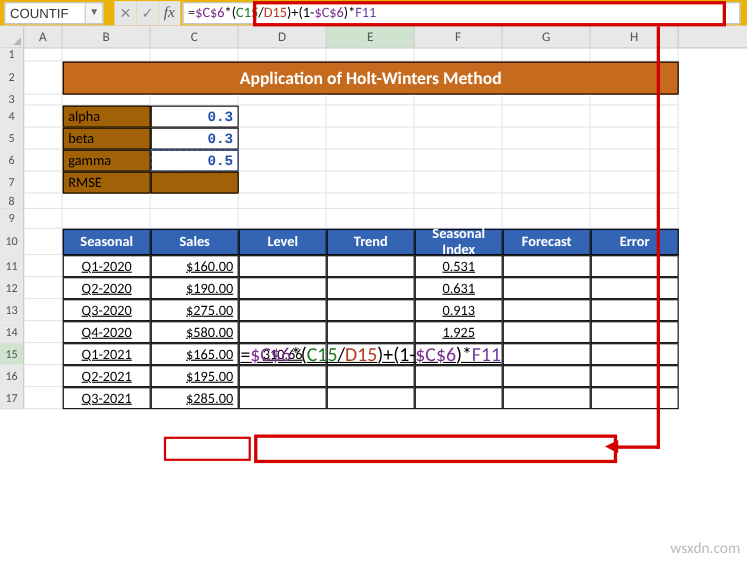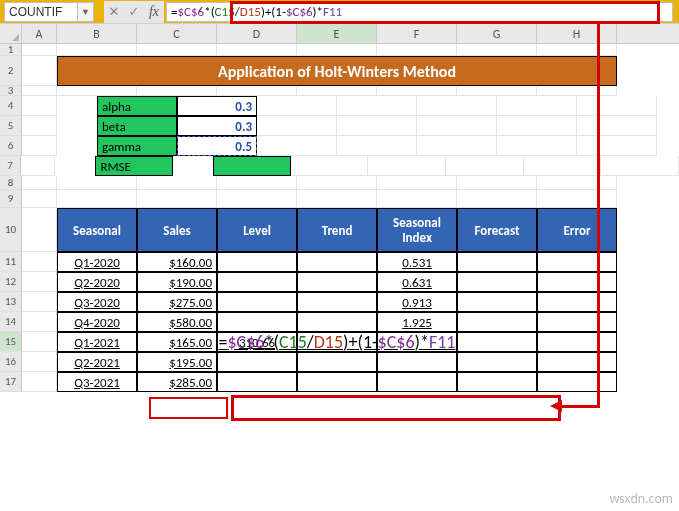--- a/index.html
+++ b/index.html
@@ -122,21 +122,21 @@
   border-right: 1px solid #c9c9c9;
   display: flex; align-items: center; justify-content: center;
   font-size: 12px; color: #555;
   background: #e8e8e8;
 }
 .ch.sel { background: #cfe3cf; }
 
 .rows { position: relative; }
 .row { display: flex; height: 20px; }
 .row.h24 { height: 20px; }
-.row.h36 { height: 44px; }
+.row.h36 { height: 24px; }
 .rh {
   width: 22px;
   border-right: 1px solid #c9c9c9;
   border-bottom: 1px solid #e0e0e0;
   display: flex; align-items: center; justify-content: center;
   font-size: 11px; color: #555;
   background: #e8e8e8;
 }
 .rh.sel { background: #cfe3cf; }
 .cell {
@@ -163,28 +163,28 @@
 
 .title-bar {
   background: #c66a1e;
   color: #fff;
   font-weight: bold;
   font-size: 16px;
   justify-content: center;
 }
 .param-label {
   border: 1px solid #000 !important;
-  background: #22c55e;
-  margin-left: 40px;
+  background: #a16207;
 }
 .param-val {
   border: 1px solid #000 !important;
   color: #2451a8;
   font-weight: bold;
   justify-content: flex-end;
+  font-family: Liberation Mono, monospace;
 }
 .hcell {
   background: #3464b4;
   color: #fff;
   font-weight: bold;
   justify-content: center;
   text-align: center;
   border: 1px solid #000 !important;
 }
 .dcell {

